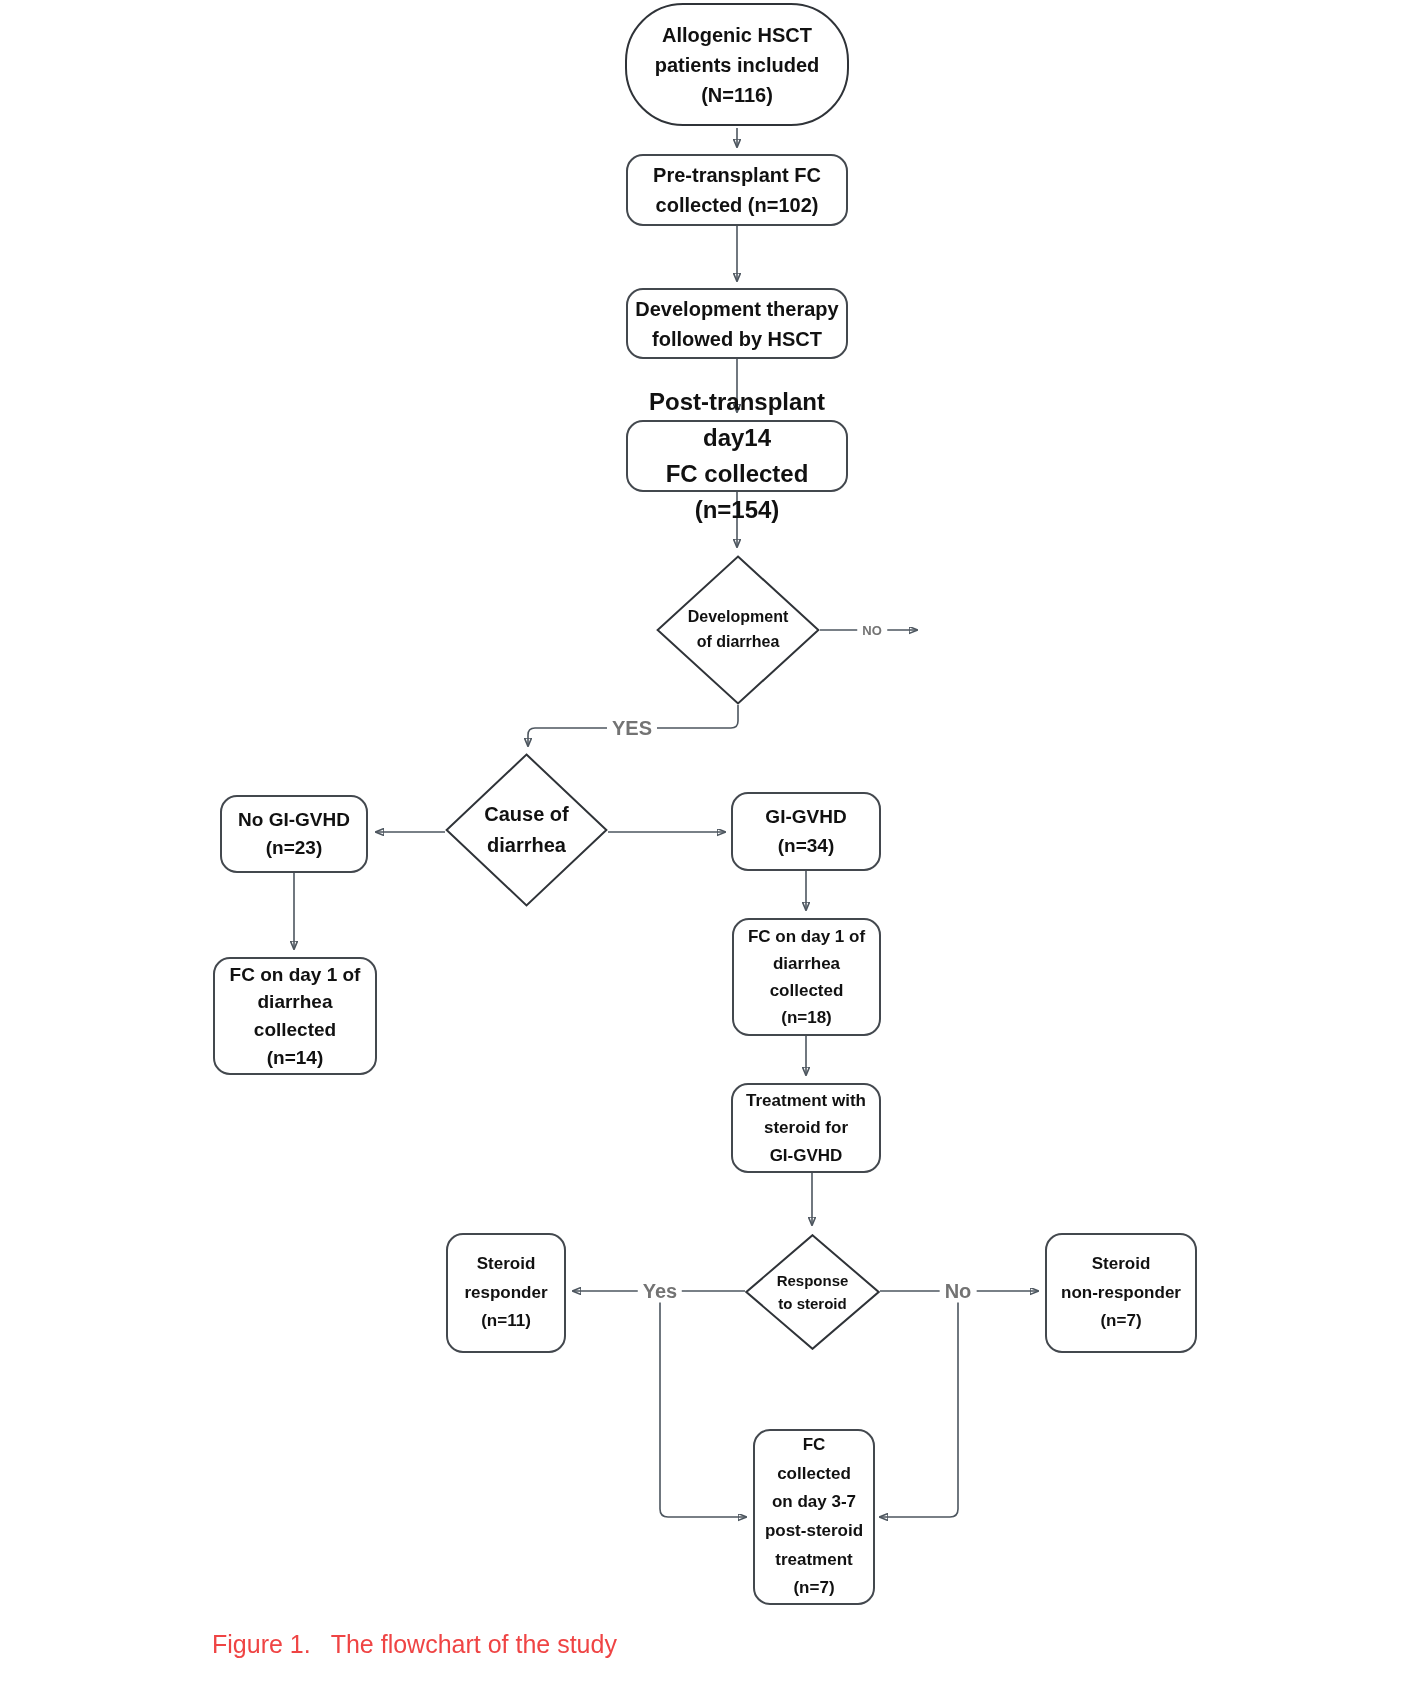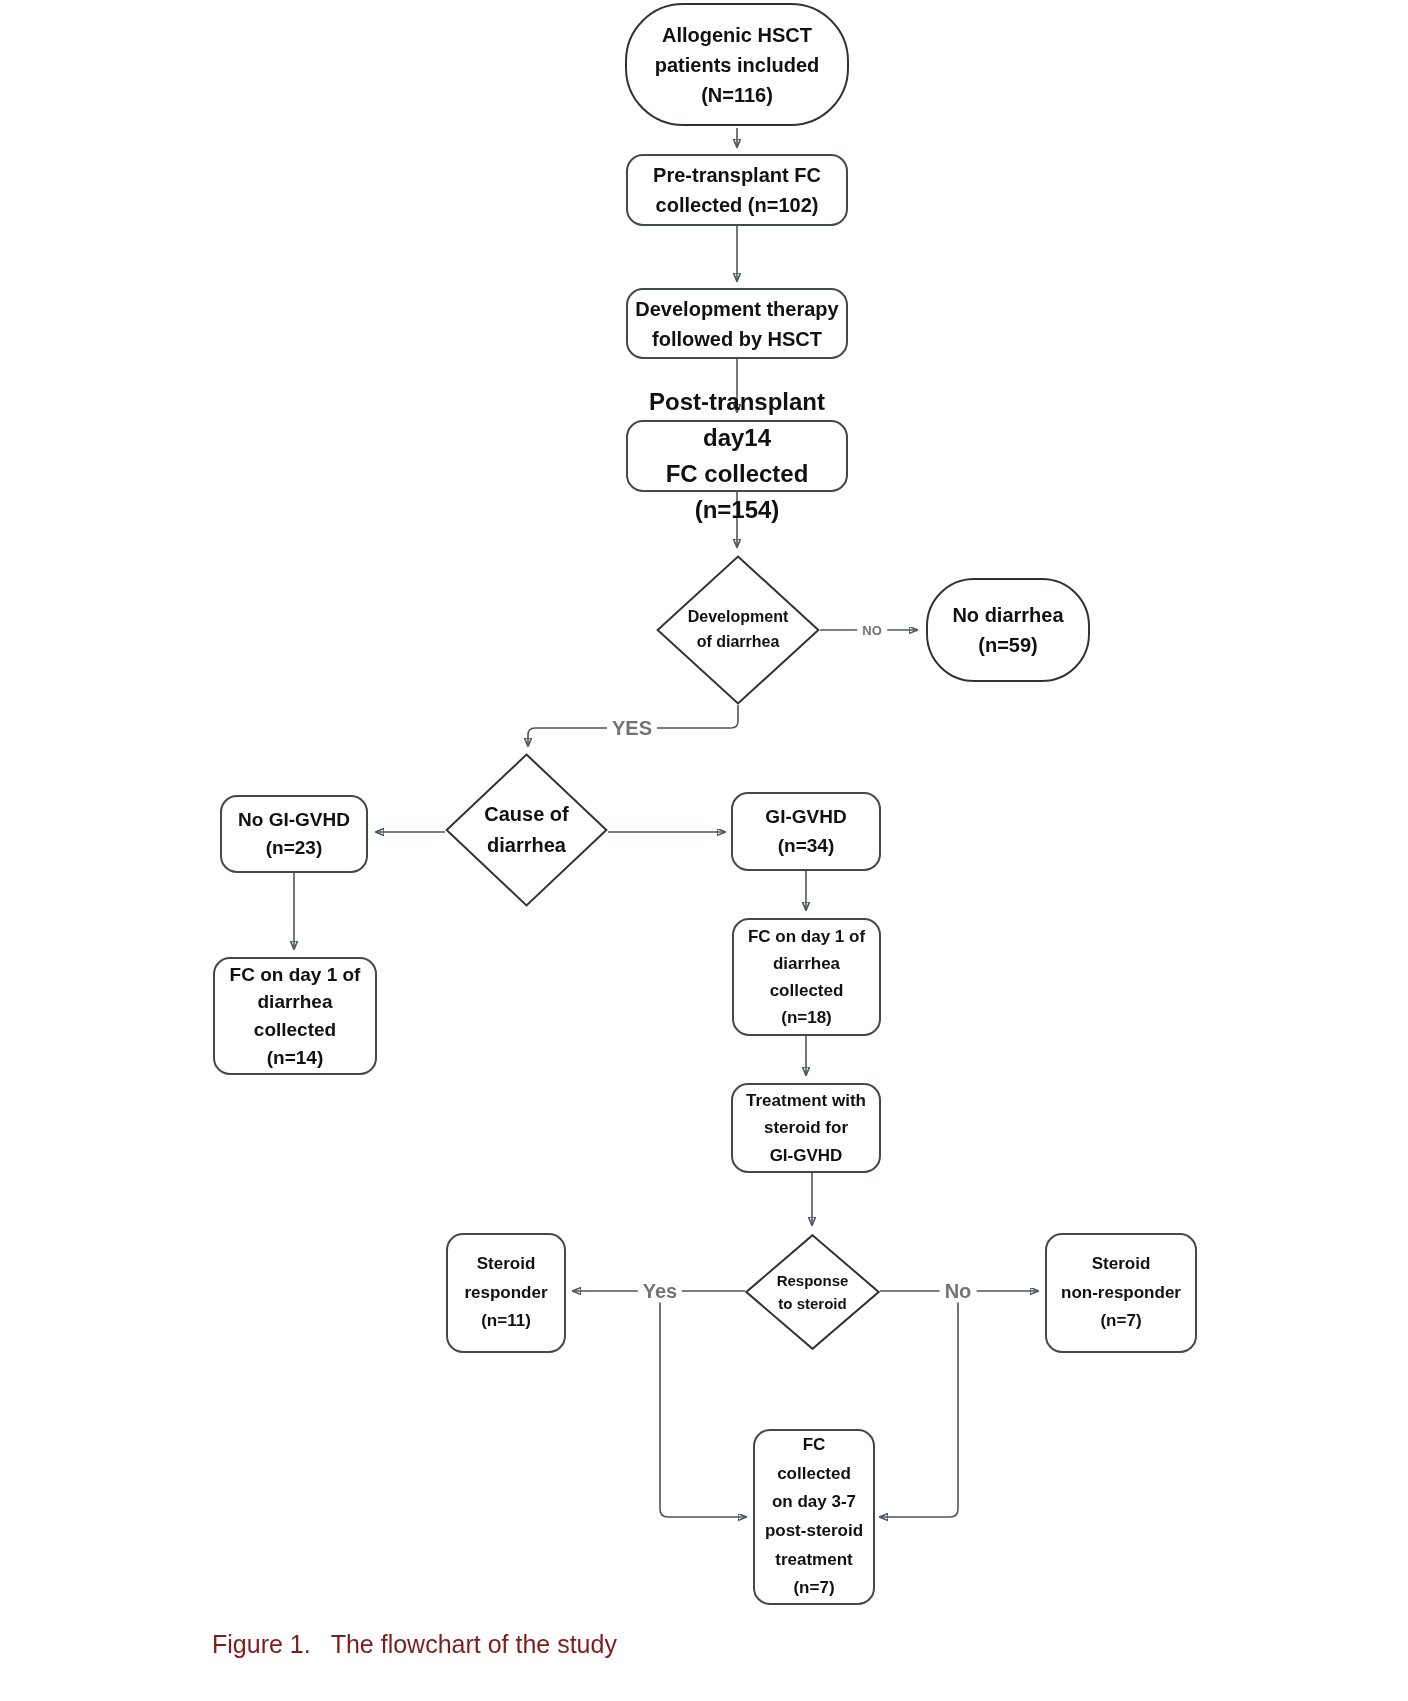--- a/index.html
+++ b/index.html
@@ -13,21 +13,21 @@
   .rect{background:#ffffff;border:2px solid #43484e;border-radius:17px;box-sizing:border-box;}
   .stadium{background:#ffffff;border:2px solid #2f3338;box-sizing:border-box;}
   .diamond{background:transparent;}
   .dshape{position:absolute;left:0;top:0;width:100%;height:100%;}
   .dshape polygon{fill:#ffffff;stroke:#2f3338;stroke-width:2;vector-effect:non-scaling-stroke;}
   .dtext{position:relative;z-index:3;line-height:1.55;}
   .ln{display:block;}
   .edge-label{position:absolute;z-index:4;transform:translate(-50%,-50%);
               font-weight:700;color:#737373;background:#ffffff;padding:0 5px;white-space:nowrap;}
   .caption{position:absolute;left:212px;top:1630px;z-index:2;font-size:25px;
-           font-weight:400;color:#7f1d1d;white-space:nowrap;}
+           font-weight:400;color:#ef4444;white-space:nowrap;}
   .caption .caption-text{margin-left:20px;}
 </style>
 </head>
 <body>
 
 <div id="figure">
 
   <svg id="connectors" viewBox="0 0 1408 1701" xmlns="http://www.w3.org/2000/svg">
     <defs>
       <marker id="arw" markerWidth="9" markerHeight="8" refX="7" refY="3.5" orient="auto" markerUnits="userSpaceOnUse">
@@ -76,24 +76,20 @@
   <div class="node diamond" style="left:656px;top:555px;width:164px;height:150px;font-size:16px">
     <svg class="dshape" viewBox="0 0 100 100" preserveAspectRatio="none">
       <polygon points="50,1 99,50 50,99 1,50"></polygon>
     </svg>
     <div class="dtext">
       <span class="ln">Development</span>
       <span class="ln">of diarrhea</span>
     </div>
   </div>
 
-  <div class="node stadium" style="left:926px;top:578px;width:164px;height:104px;border-radius:48px;font-size:20px">
-    <span class="ln">No diarrhea</span>
-    <span class="ln">(n=59)</span>
-  </div>
 
   <div class="node diamond" style="left:445px;top:753px;width:163px;height:154px;font-size:20px">
     <svg class="dshape" viewBox="0 0 100 100" preserveAspectRatio="none">
       <polygon points="50,1 99,50 50,99 1,50"></polygon>
     </svg>
     <div class="dtext">
       <span class="ln">Cause of</span>
       <span class="ln">diarrhea</span>
     </div>
   </div>

